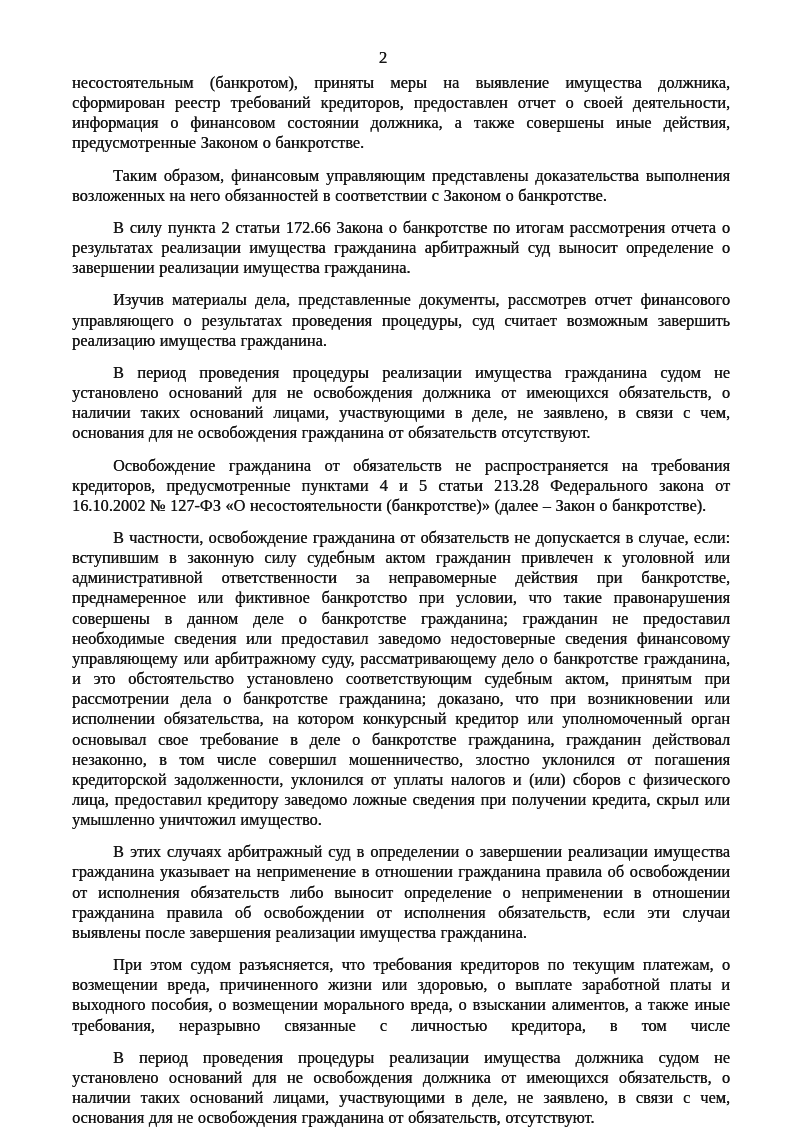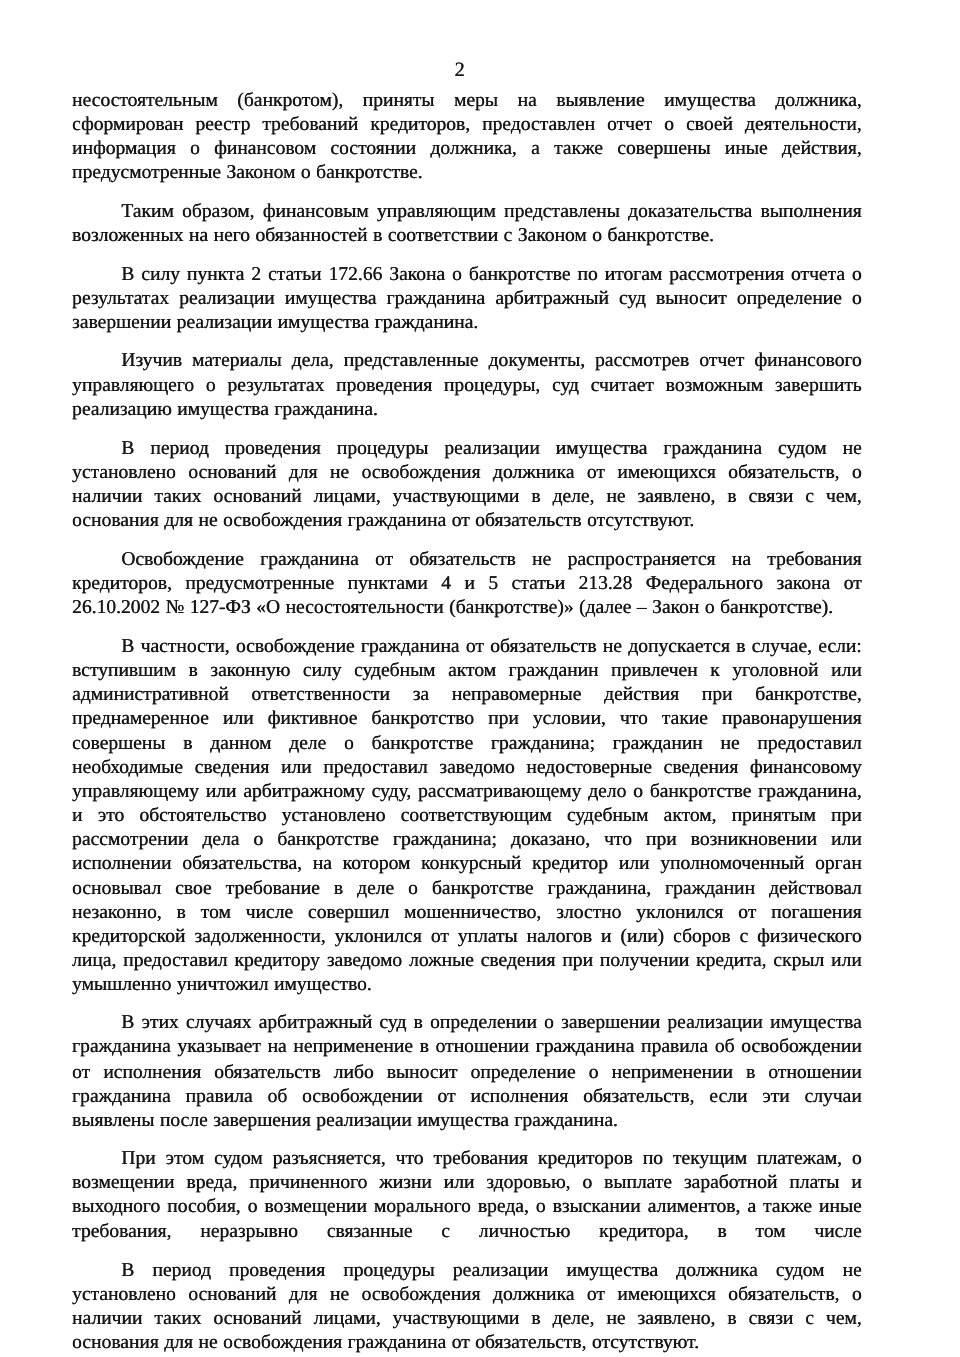--- a/index.html
+++ b/index.html
@@ -22,21 +22,21 @@
     left: 54px;
     width: 658px;
     text-align: center;
     font-size: 17px;
     line-height: 20px;
     text-shadow: 0.3px 0 0 currentColor;
   }
   .doc-body {
     position: absolute;
     top: 73px;
-    left: 60px;
+    left: 72px;
     width: 658px;
     font-size: 16.3px;
     line-height: 20.15px;
     text-align: justify;
     text-shadow: 0.3px 0 0 currentColor;
     word-spacing: 0.5px;
   }
   p.para {
     margin: 0;
     padding: 0;
@@ -54,19 +54,19 @@
 <body>
 
 <div class="sheet">
   <div class="page-number">2</div>
   <div class="doc-body">
       <p class="para">несостоятельным (банкротом), приняты меры на выявление имущества должника, сформирован реестр требований кредиторов, предоставлен отчет о своей деятельности, информация о финансовом состоянии должника, а также совершены иные действия, предусмотренные Законом о банкротстве.</p>
       <p class="para indent">Таким образом, финансовым управляющим представлены доказательства выполнения возложенных на него обязанностей в соответствии с Законом о банкротстве.</p>
       <p class="para indent">В силу пункта 2 статьи 172.66 Закона о банкротстве по итогам рассмотрения отчета о результатах реализации имущества гражданина арбитражный суд выносит определение о завершении реализации имущества гражданина.</p>
       <p class="para indent">Изучив материалы дела, представленные документы, рассмотрев отчет финансового управляющего о результатах проведения процедуры, суд считает возможным завершить реализацию имущества гражданина.</p>
       <p class="para indent">В период проведения процедуры реализации имущества гражданина судом не установлено оснований для не освобождения должника от имеющихся обязательств, о наличии таких оснований лицами, участвующими в деле, не заявлено, в связи с чем, основания для не освобождения гражданина от обязательств отсутствуют.</p>
-      <p class="para indent">Освобождение гражданина от обязательств не распространяется на требования кредиторов, предусмотренные пунктами 4 и 5 статьи 213.28 Федерального закона от 26.10.2002 № 127-ФЗ «О несостоятельности (банкротстве)» (далее – Закон о банкротстве).</p>
+      <p class="para indent">Освобождение гражданина от обязательств не распространяется на требования кредиторов, предусмотренные пунктами 4 и 5 статьи 213.28 Федерального закона от 16.10.2002 № 127-ФЗ «О несостоятельности (банкротстве)» (далее – Закон о банкротстве).</p>
       <p class="para indent">В частности, освобождение гражданина от обязательств не допускается в случае, если: вступившим в законную силу судебным актом гражданин привлечен к уголовной или административной ответственности за неправомерные действия при банкротстве, преднамеренное или фиктивное банкротство при условии, что такие правонарушения совершены в данном деле о банкротстве гражданина; гражданин не предоставил необходимые сведения или предоставил заведомо недостоверные сведения финансовому управляющему или арбитражному суду, рассматривающему дело о банкротстве гражданина, и это обстоятельство установлено соответствующим судебным актом, принятым при рассмотрении дела о банкротстве гражданина; доказано, что при возникновении или исполнении обязательства, на котором конкурсный кредитор или уполномоченный орган основывал свое требование в деле о банкротстве гражданина, гражданин действовал незаконно, в том числе совершил мошенничество, злостно уклонился от погашения кредиторской задолженности, уклонился от уплаты налогов и (или) сборов с физического лица, предоставил кредитору заведомо ложные сведения при получении кредита, скрыл или умышленно уничтожил имущество.</p>
       <p class="para indent">В этих случаях арбитражный суд в определении о завершении реализации имущества гражданина указывает на неприменение в отношении гражданина правила об освобождении от исполнения обязательств либо выносит определение о неприменении в отношении гражданина правила об освобождении от исполнения обязательств, если эти случаи выявлены после завершения реализации имущества гражданина.</p>
       <p class="para indent jlast">При этом судом разъясняется, что требования кредиторов по текущим платежам, о возмещении вреда, причиненного жизни или здоровью, о выплате заработной платы и выходного пособия, о возмещении морального вреда, о взыскании алиментов, а также иные требования, неразрывно связанные с личностью кредитора, в том числе</p>
       <p class="para indent">В период проведения процедуры реализации имущества должника судом не установлено оснований для не освобождения должника от имеющихся обязательств, о наличии таких оснований лицами, участвующими в деле, не заявлено, в связи с чем, основания для не освобождения гражданина от обязательств, отсутствуют.</p>
     </div>
 </div>
 
 </body></html>

